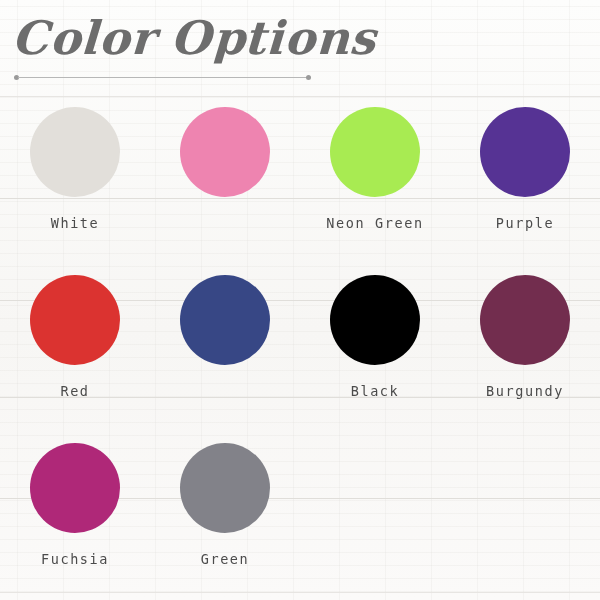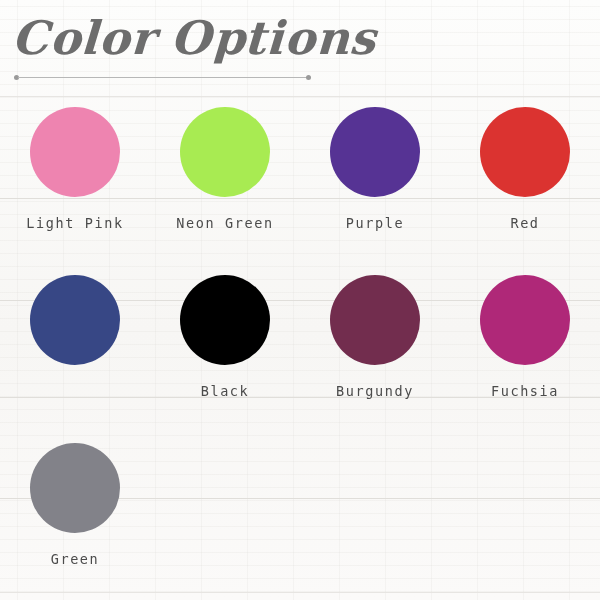--- a/index.html
+++ b/index.html
@@ -165,22 +165,25 @@
 
     <div id="title-rule">
       <span class="rule-dot left"></span>
       <span class="rule-bar"></span>
       <span class="rule-dot right"></span>
     </div>
   </div>
 
   <div id="swatch-grid">
       <div class="swatch-cell">
+        <div class="swatch-dot" style="background: rgb(226, 223, 218);"></div>
+        <div class="swatch-label">White</div>
+      </div>
+      <div class="swatch-cell">
         <div class="swatch-dot" style="background: rgb(238, 132, 176);"></div>
-        <div class="swatch-label">Light Pink</div>
       </div>
       <div class="swatch-cell">
         <div class="swatch-dot" style="background: rgb(168, 235, 82);"></div>
         <div class="swatch-label">Neon Green</div>
       </div>
       <div class="swatch-cell">
         <div class="swatch-dot" style="background: rgb(86, 51, 148);"></div>
         <div class="swatch-label">Purple</div>
       </div>
       <div class="swatch-cell">

